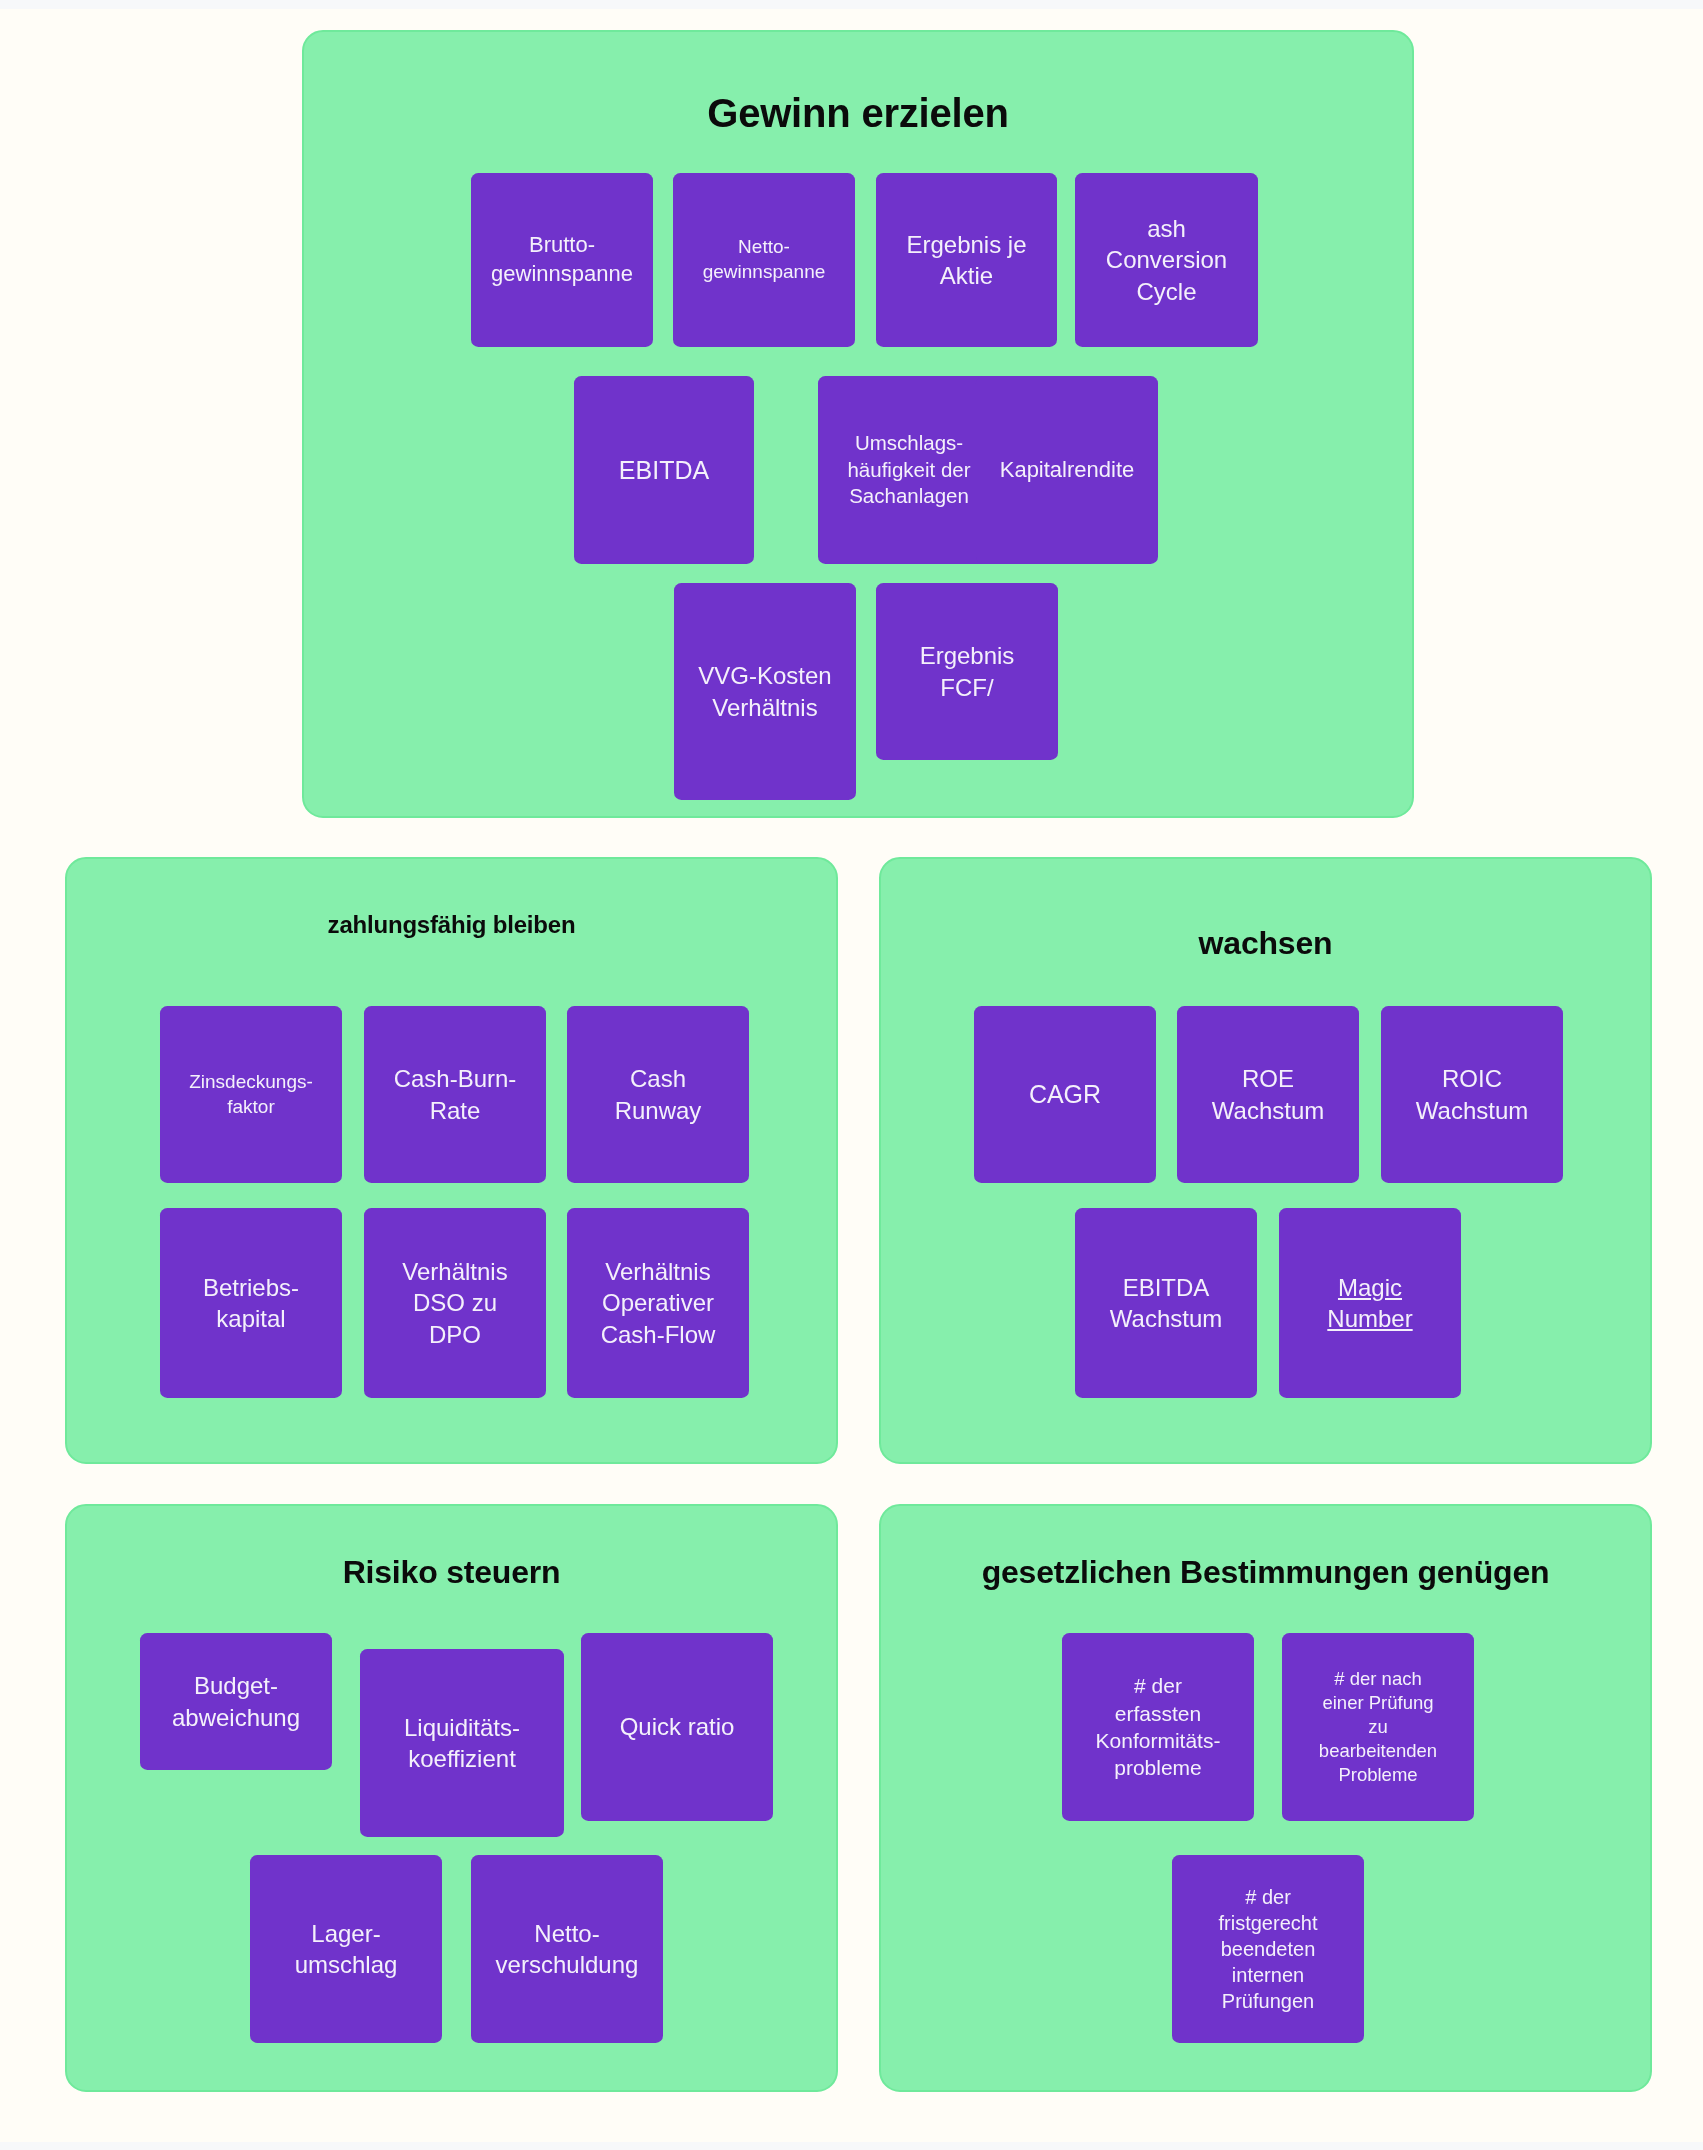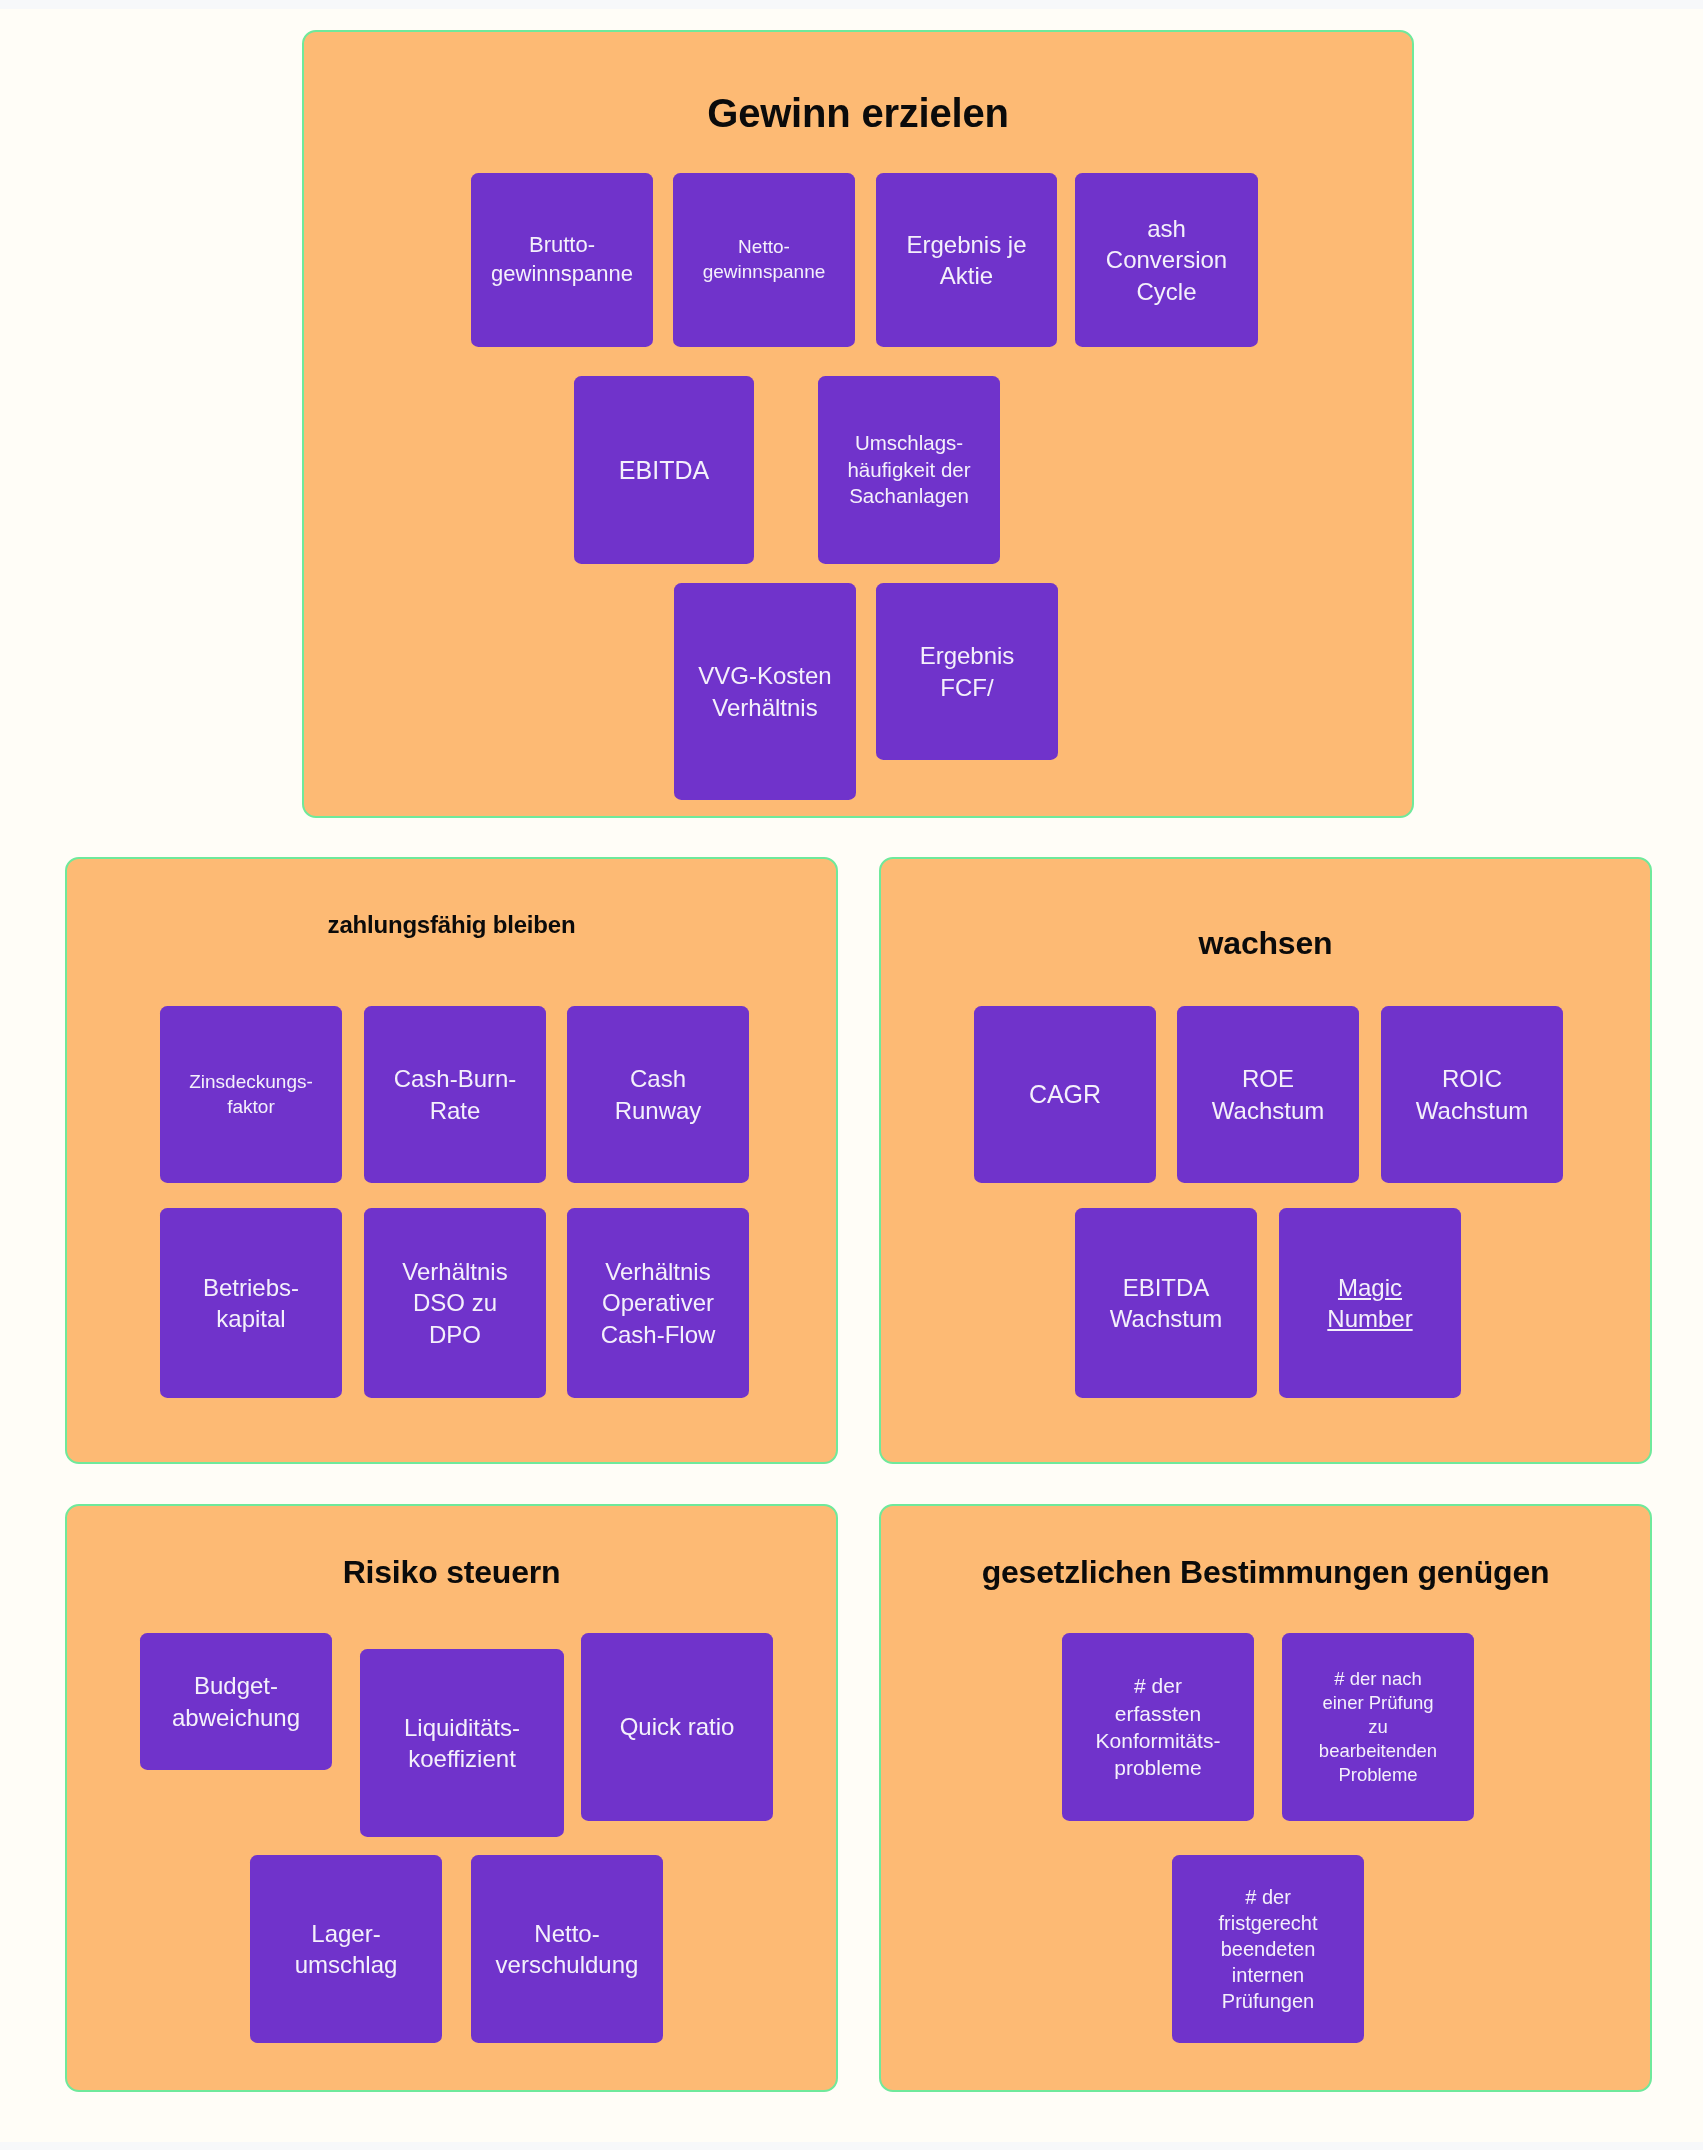--- a/index.html
+++ b/index.html
@@ -25,23 +25,23 @@
     height: 9.3px;
     background: #F7F8FA;
   }
   .edge-strip.top { top: 0; }
   .edge-strip.bottom { bottom: 0; }
 
   
   .panel {
     position: absolute;
     box-sizing: border-box;
-    background: #fdba74;
+    background: #86efac;
     border: 2.6px solid #6FE99B;
-    border-radius: 14px;
+    border-radius: 21px;
     padding-left: 40px;
   }
   .panel-title {
     position: absolute;
     left: 0;
     right: 0;
     text-align: center;
     color: #0B0B0B;
     font-weight: bold;
     letter-spacing: -0.2px;
@@ -82,20 +82,21 @@
     <div class="card" style="left:572px; top:141px; width:181px; height:174px; font-size:24px;">Ergebnis je
 Aktie</div>
     <div class="card" style="left:771px; top:141px; width:183px; height:174px; font-size:24px;">ash
 Conversion
 Cycle</div>
 
     <div class="card" style="left:270px; top:344px; width:180px; height:188px; font-size:25px;">EBITDA</div>
     <div class="card" style="left:470px; top:344px; width:182px; height:188px; font-size:20.5px;margin-left:44px;">Umschlags-
 häufigkeit der
 Sachanlagen</div>
+    <div class="card" style="left:672px; top:344px; width:182px; height:188px; font-size:22px;">Kapitalrendite</div>
 
     <div class="card" style="left:370px; top:551px; width:182px; height:217px; font-size:24px;">VVG-Kosten
 Verhältnis</div>
     <div class="card" style="left:572px; top:551px; width:182px; height:177px; font-size:24px;">Ergebnis
 FCF/</div>
   </div>
 
   <div class="panel" style="left:65px; top:857px; width:773px; height:607px;">
     <div class="panel-title" style="top:52px; font-size:24px;">zahlungsfähig bleiben</div>
 

